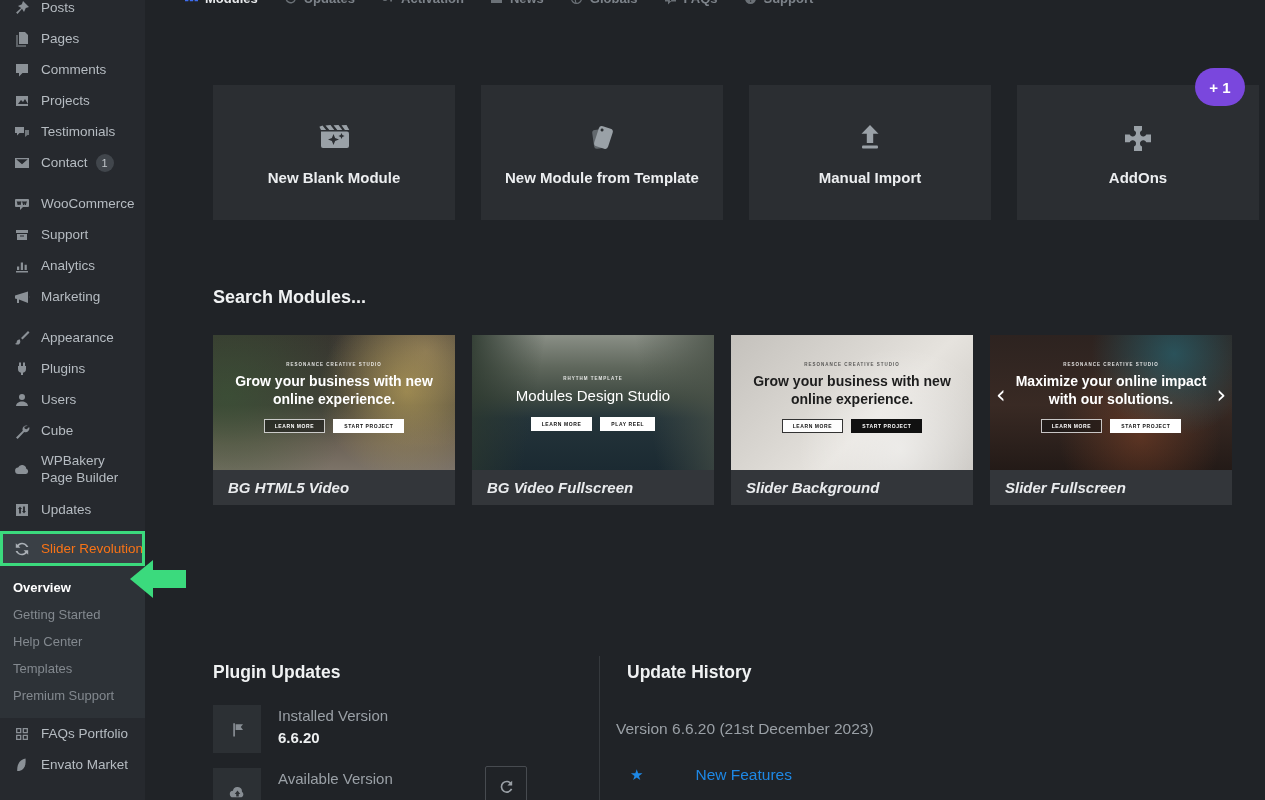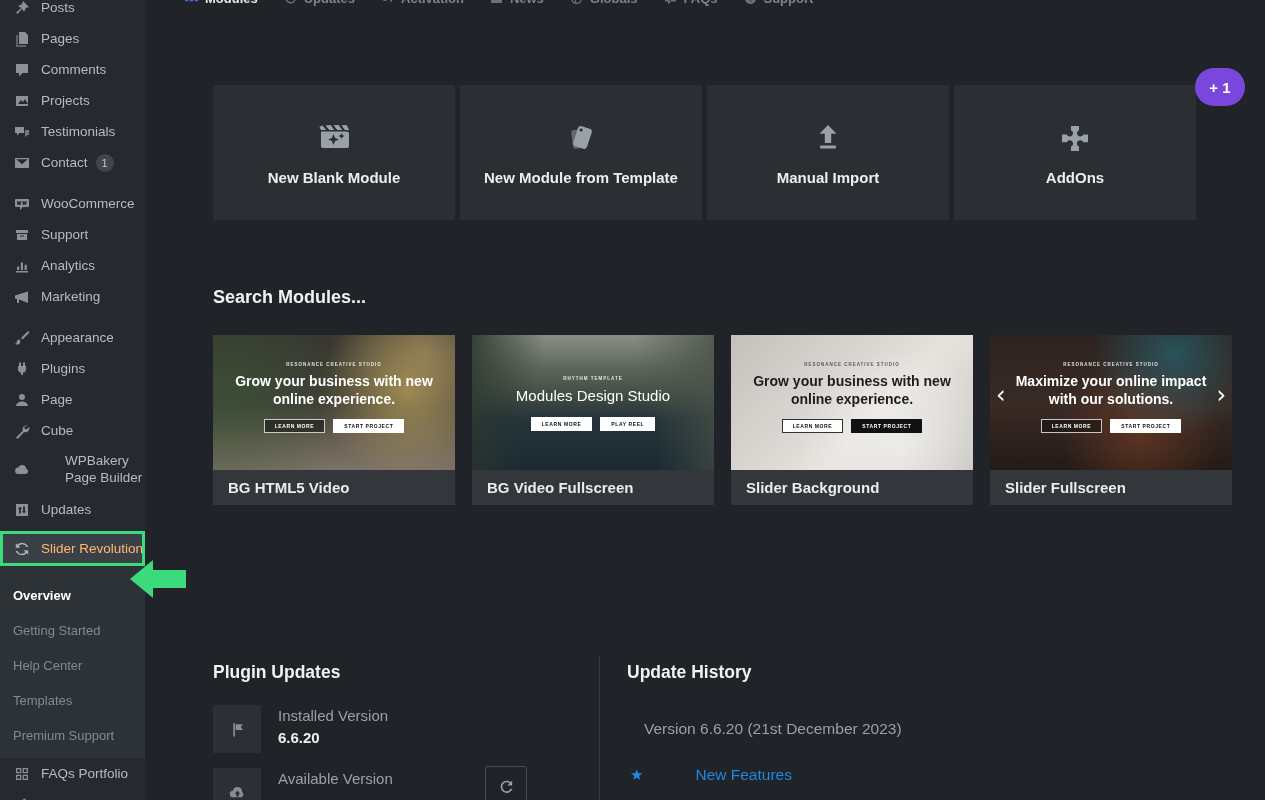--- a/index.html
+++ b/index.html
@@ -11,50 +11,50 @@
   body{width:1265px;height:800px;overflow:hidden;position:relative;background:var(--page-bg);
        font-family:"Liberation Sans",sans-serif;-webkit-font-smoothing:antialiased;}
 
   
   .sidebar{position:absolute;left:0;top:0;width:145px;height:800px;background:var(--sidebar-bg);z-index:5;}
   .sb-list{margin-top:-8px;}
   .sb-item{display:flex;align-items:center;height:31px;padding-left:14px;color:#b6bcc2;font-size:13.5px;cursor:pointer;}
   .sb-ico{width:18px;height:16px;display:flex;align-items:center;color:#8b9197;flex:none;}
   .sb-ico svg{width:16px;height:16px;fill:currentColor;}
   .sb-label{margin-left:9px;white-space:nowrap;}
-  .sb-item.wpb{height:48px;gap:24px;}
+  .sb-item.wpb{height:48px;}
   .sb-item.wpb .sb-label{white-space:normal;line-height:1.25;width:94px;}
   .sb-badge{margin-left:8px;width:18px;height:18px;border-radius:50%;background:#41464c;color:#c3c8cd;
             font-size:11px;display:flex;align-items:center;justify-content:center;flex:none;}
   .sb-spacer{height:10px;}
   .sr-row{height:35px;margin-top:6px;border:3px solid var(--accent-green);background:#3a4046;
-          display:flex;align-items:center;padding-left:11px;color:#fdba74;font-size:13.5px;cursor:pointer;}
+          display:flex;align-items:center;padding-left:11px;color:#f97316;font-size:13.5px;cursor:pointer;}
   .sr-row .sb-ico{color:#aab0b6;}
   .sb-sub{background:#2d3237;padding:8px 0 9px;}
-  .sb-sub-item{padding:6px 0 6px 13px;font-size:13px;color:#83898f;cursor:pointer;margin-top:8px;}
+  .sb-sub-item{padding:6px 0 6px 13px;font-size:13px;color:#83898f;cursor:pointer;}
   .sb-sub-item.active{color:#ffffff;font-weight:bold;}
 
   
   .callout-arrow{position:absolute;left:130px;top:560px;z-index:9;display:flex;align-items:center;pointer-events:none;}
   .arrow-head{width:0;height:0;border-top:19px solid transparent;border-bottom:19px solid transparent;
               border-right:23px solid var(--accent-green);}
   .arrow-tail{width:33px;height:18px;background:var(--accent-green);}
 
   
   .main{position:absolute;left:145px;top:0;width:1120px;height:800px;}
 
   .topnav{height:13px;overflow:hidden;}
   .topnav-inner{display:flex;gap:26px;padding-left:40px;margin-top:-16px;height:28px;align-items:center;}
   .tab{display:flex;gap:7px;align-items:center;font-size:13px;font-weight:bold;color:#7d838a;cursor:pointer;white-space:nowrap;}
   .tab.active{color:#e9ebed;}
   .tab-ico{width:13px;height:13px;color:#6b7177;display:flex;}
   .tab.active .tab-ico{color:var(--tab-active-blue);}
   .tab-ico svg{width:13px;height:13px;fill:currentColor;}
 
-  .mod-row{position:absolute;left:68px;top:85px;display:flex;gap:5px;}
+  .mod-row{position:absolute;left:68px;top:85px;display:flex;gap:26px;}
   .mod-card{width:242px;height:135px;background:var(--card-bg);display:flex;flex-direction:column;
             align-items:center;justify-content:center;gap:13px;cursor:pointer;}
   .mod-ico{color:#9aa1a7;height:36px;display:flex;}
   .mod-ico svg{width:36px;height:36px;fill:currentColor;}
   .mod-label{color:#eceef0;font-size:15px;font-weight:bold;}
 
   .addon-badge{position:absolute;right:20px;top:68px;min-width:50px;height:38px;border-radius:19px;
                background:var(--badge-purple);color:#fff;font-size:15px;font-weight:bold;
                display:flex;align-items:center;justify-content:center;z-index:6;cursor:pointer;}
 
@@ -62,21 +62,21 @@
 
   .tpl-row{position:absolute;left:68px;top:335px;display:flex;gap:17px;}
   .tpl-card{width:242px;cursor:pointer;}
   .tpl-img{height:135px;position:relative;display:flex;flex-direction:column;align-items:center;
            padding-top:27px;overflow:hidden;}
   .tpl-eyebrow{font-size:4.5px;letter-spacing:1px;color:rgba(255,255,255,.85);font-weight:bold;}
   .tpl-h{font-size:14px;font-weight:600;color:#fff;text-align:center;line-height:1.3;margin-top:5px;width:212px;}
   .tpl-btns{display:flex;gap:8px;margin-top:11px;}
   .tpl-btn{font-size:5px;letter-spacing:.6px;padding:3px 10px;font-weight:bold;white-space:nowrap;}
   .tpl-foot{height:35px;background:#33363a;color:#e9ebed;font-size:15px;font-weight:bold;
-            display:flex;align-items:center;padding-left:15px;}
+            display:flex;align-items:center;padding-left:15px;font-style:italic;}
   
   .t1{background:
       radial-gradient(circle at 80% 42%, rgba(216,186,92,.5), transparent 42%),
       radial-gradient(circle at 88% 12%, rgba(196,166,122,.45), transparent 40%),
       radial-gradient(circle at 6% 45%, rgba(58,86,54,.65), transparent 52%),
       linear-gradient(180deg,#37352f 0%,#403e37 52%,#6c6256 80%,#7c7368 100%);}
   .t2{background:
       linear-gradient(100deg, rgba(44,56,46,.9) 0%, transparent 28%),
       linear-gradient(-100deg, rgba(74,82,72,.85) 0%, transparent 30%),
       linear-gradient(180deg,#8a8f86 0%,#5f675c 24%,#3f4a42 46%,#24343a 62%,#1b2a32 100%);}
@@ -109,21 +109,21 @@
   .pu-row.r1{top:43px;}
   .pu-row.r2{top:106px;}
   .icon-box{width:48px;height:48px;background:#2c3034;display:flex;align-items:center;justify-content:center;color:#878d93;flex:none;}
   .icon-box svg{width:17px;height:17px;fill:currentColor;}
   .pu-text{margin-left:17px;}
   .pu-label{font-size:15px;color:#9aa0a6;line-height:22px;}
   .pu-value{font-size:15px;color:#eef0f1;font-weight:bold;line-height:22px;}
   .refresh-btn{position:absolute;left:272px;top:104px;width:42px;height:42px;border:1px solid #474b50;
                border-radius:2px;display:flex;align-items:center;justify-content:center;color:#9aa0a6;cursor:pointer;}
   .refresh-btn svg{width:17px;height:17px;}
-  .uh-version{position:absolute;left:44px;top:58px;font-size:15.5px;color:#9aa0a6;}
+  .uh-version{position:absolute;left:16px;top:58px;font-size:15.5px;color:#9aa0a6;}
   .uh-feat{position:absolute;left:30px;top:104px;display:flex;align-items:center;gap:16px;}
   .uh-star{color:var(--link-blue);font-size:15px;font-family:"DejaVu Sans",sans-serif;}
   .uh-link{color:var(--link-blue);font-size:15.5px;cursor:pointer;margin-left:36px;}
 </style>
 </head>
 <body>
 
 <div class="sidebar">
   <div class="sb-list">
     <div class="sb-item">
@@ -229,21 +229,21 @@
         </span>
       <span class="sb-label">Plugins</span>
     </div>
     <div class="sb-item">
       <span class="sb-ico">
           <svg viewBox="0 0 16 16">
             <circle cx="8" cy="5" r="3"></circle>
             <path d="M2 14c.3-2.8 2.9-4.5 6-4.5s5.7 1.7 6 4.5z"></path>
           </svg>
         </span>
-      <span class="sb-label">Page</span>
+      <span class="sb-label">Users</span>
     </div>
     <div class="sb-item">
       <span class="sb-ico">
           <svg viewBox="0 0 16 16">
             <path d="M13.8 2.8a3.8 3.8 0 00-5 4.9L2 14.5l1.6 1.4 6.6-6.9a3.8 3.8 0 004.9-5l-2.3 2.3-2-.6-.6-2z"></path>
           </svg>
         </span>
       <span class="sb-label">Cube</span>
     </div>
     <div class="sb-item wpb">

